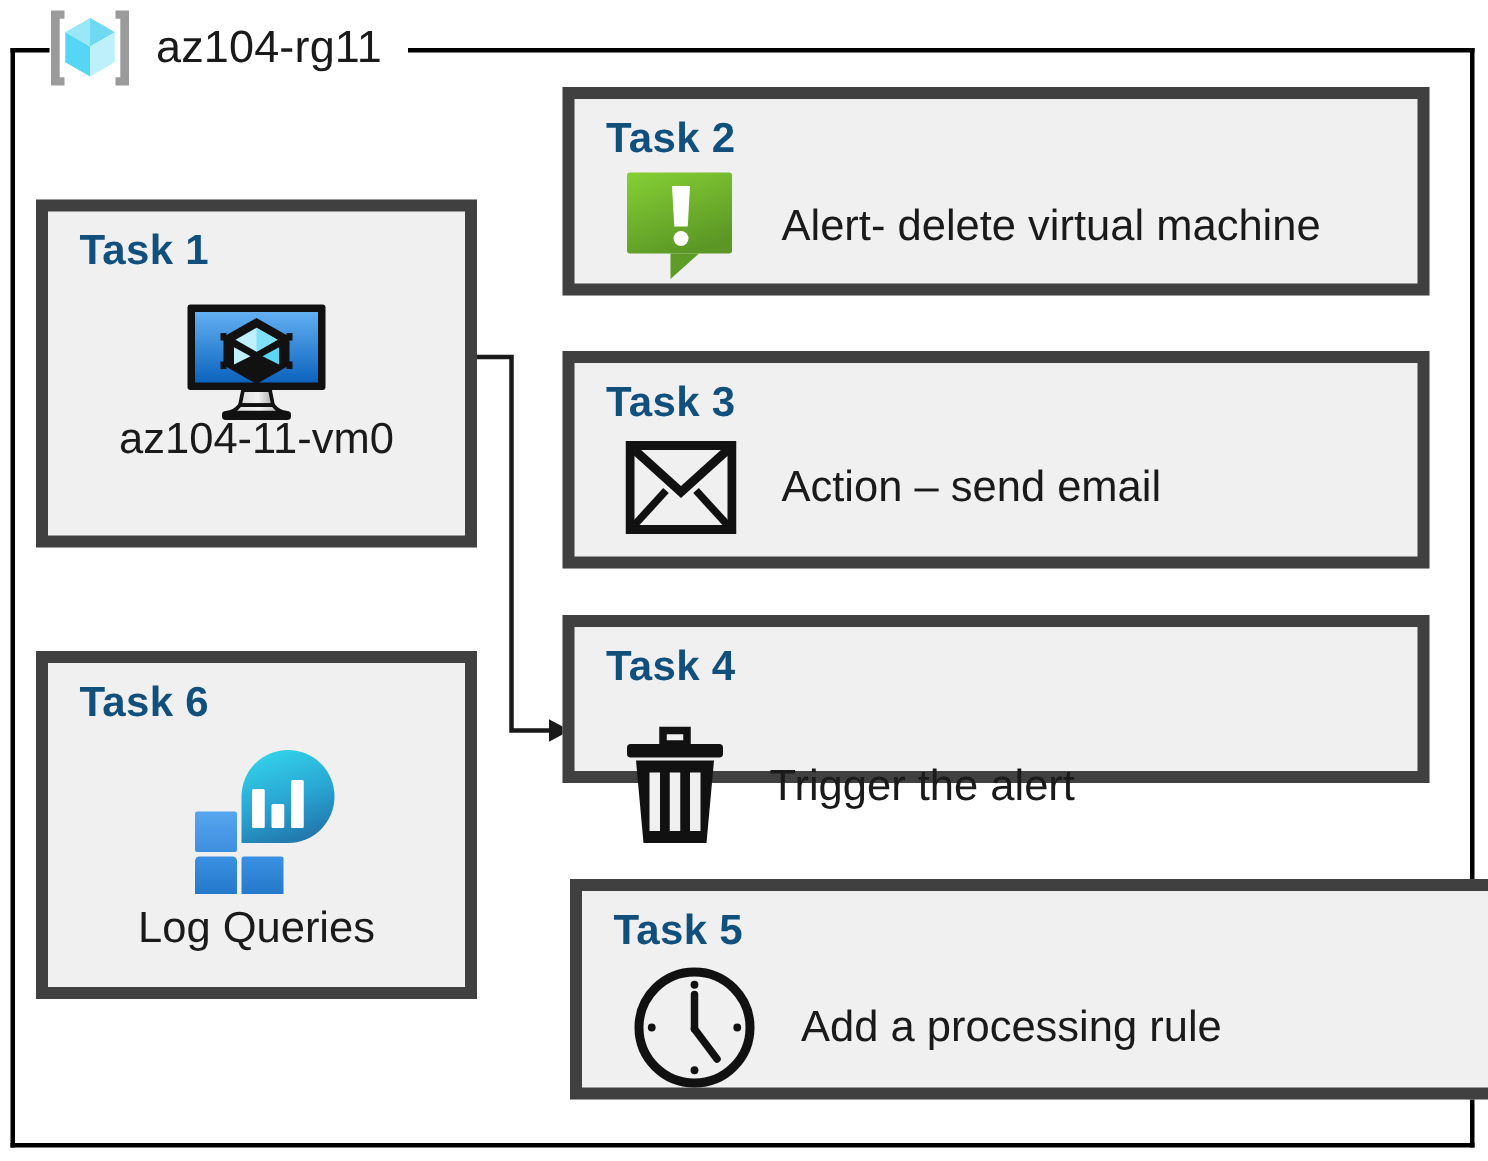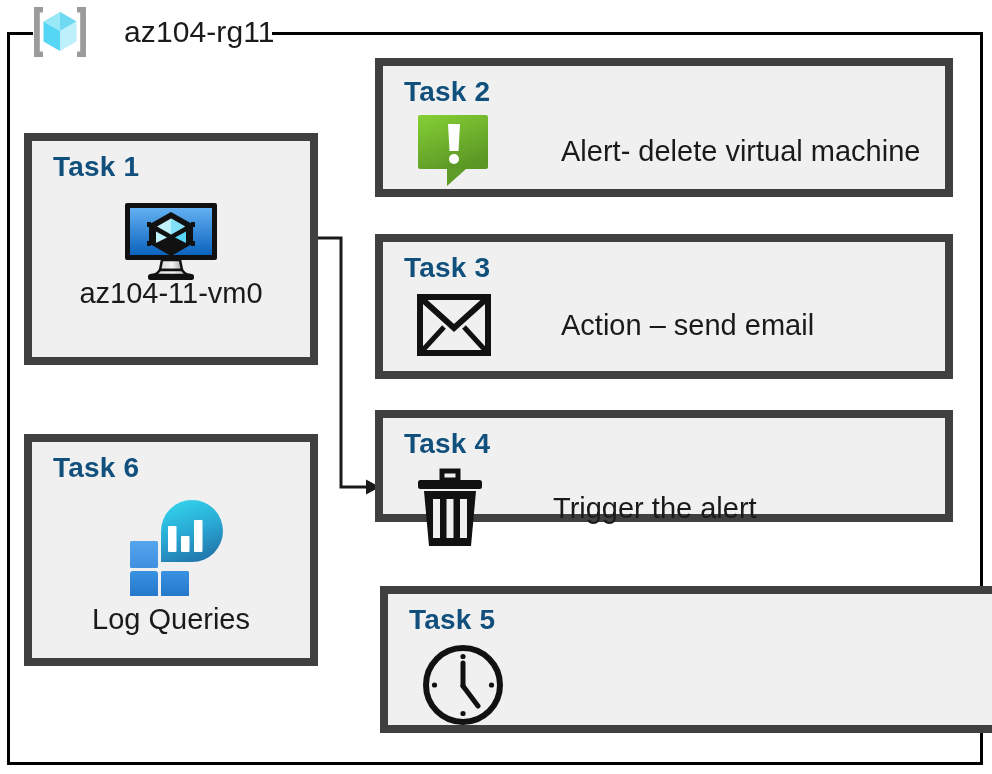--- a/index.html
+++ b/index.html
@@ -51,21 +51,20 @@
   }
 
   
   .rg-header {
     position: absolute;
     left: 30px;
     top: 2px;
     height: 60px;
     display: flex;
     align-items: center;
-    gap: 20px;
   }
   .rg-icon {
     width: 60px;
     height: 58px;
     position: relative;
     flex: 0 0 auto;
   }
   .rg-title {
     margin-left: 14px;
     font-size: 30px;
@@ -111,42 +110,41 @@
     text-align: center;
   }
 
   
   .card-h .row {
     position: absolute;
     left: 34px;
     right: 12px;
     display: flex;
     align-items: center;
-    gap: 40px;
   }
   .card-h .row .card-label {
     margin-left: 30px;
   }
 
   
   #card-task1 { left: 24px;  top: 133px; width: 294px; height: 232px; }
   #card-task6 { left: 24px;  top: 434px; width: 294px; height: 232px; }
   #card-task2 { left: 375px; top: 58px;  width: 578px; height: 139px; }
   #card-task3 { left: 375px; top: 234px; width: 578px; height: 145px; }
   #card-task4 { left: 375px; top: 410px; width: 578px; height: 112px; }
   #card-task5 { left: 380px; top: 586px; width: 650px; height: 147px; }
 
   #card-task1 .icon-wrap { top: 60px; }
   #card-task1 .card-label { top: 136px; }
   #card-task6 .icon-wrap { top: 58px; }
   #card-task6 .card-label { top: 161px; }
 
   #card-task2 .row { top: 48px; }
   #card-task3 .row { top: 52px; }
-  #card-task4 .row { top: 50px; text-align: center; }
+  #card-task4 .row { top: 66px; text-align: center; }
   #card-task5 .row { top: 50px; }
 
   
   .connector {
     position: absolute;
     left: 0; top: 0;
     width: 992px;
     height: 774px;
     pointer-events: none;
   }
@@ -334,16 +332,17 @@
         <svg viewBox="0 0 82 82" width="82" height="82" aria-hidden="true">
           <circle cx="41" cy="41" r="37" fill="none" stroke="#111111" stroke-width="6"></circle>
           <circle cx="41" cy="12.5" r="2.6" fill="#111111"></circle>
           <circle cx="69.5" cy="41" r="2.6" fill="#111111"></circle>
           <circle cx="41" cy="69.5" r="2.6" fill="#111111"></circle>
           <circle cx="12.5" cy="41" r="2.6" fill="#111111"></circle>
           <path d="M41 19 L41 42" fill="none" stroke="#111111" stroke-width="5" stroke-linecap="round"></path>
           <path d="M41 42 L56 62" fill="none" stroke="#111111" stroke-width="5" stroke-linecap="round"></path>
         </svg>
       </div>
+      <div class="card-label">Add a processing rule</div>
     </div>
   </div>
 
 </div>
 
 </body></html>

